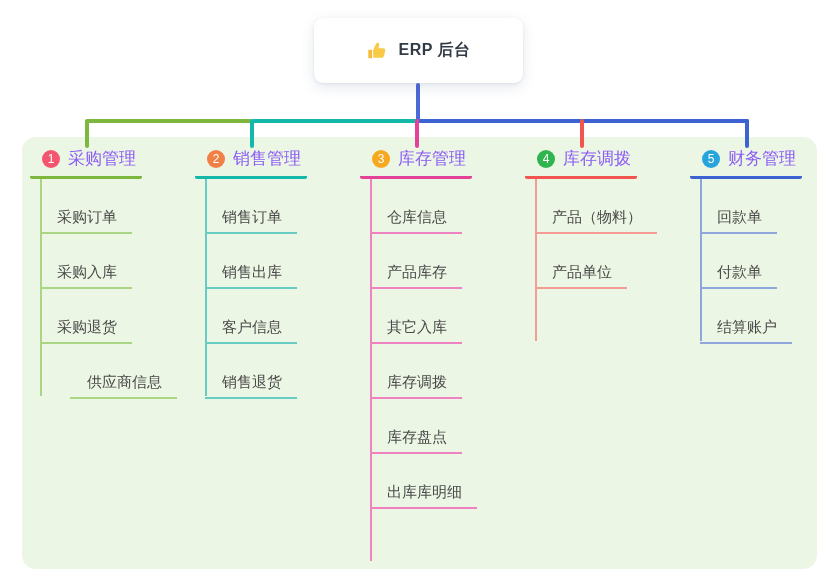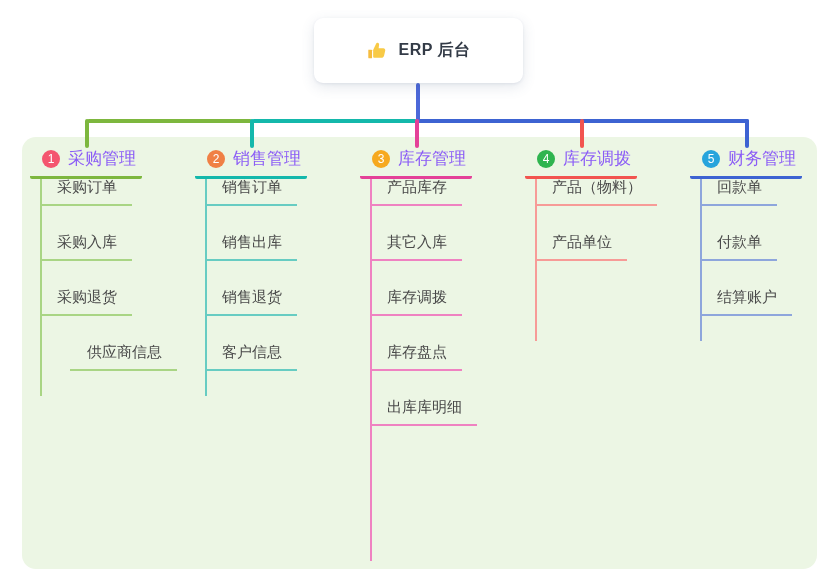--- a/index.html
+++ b/index.html
@@ -24,21 +24,21 @@
   .branch-label{display:inline-flex;align-items:center;
                 padding:2px 6px 6px 12px;border-bottom:3px solid #000;
                 border-radius:0 0 2px 2px;cursor:default;}
   .badge{width:18px;height:18px;border-radius:50%;color:#ffffff;
          font-size:12px;line-height:18px;text-align:center;flex:0 0 18px;
          margin-right:8px;font-weight:500;}
   .branch-title{font-size:17px;color:#8b5cf6;white-space:nowrap;line-height:22px;}
 
   .children{position:relative;margin-left:10px;}
   .vline{position:absolute;left:0;top:0;width:2px;}
-  .child{height:55px;display:flex;align-items:flex-start;font-family:Liberation Mono, monospace;}
+  .child{height:55px;display:flex;align-items:flex-end;}
   .child:first-child{height:50px;}
   .child-node{display:inline-block;padding:0 15px 6px 17px;
               border-bottom:2px solid #000;font-size:15px;color:#4a4a4a;
               white-space:nowrap;line-height:19px;cursor:default;}
 </style>
 </head>
 <body>
 
 <div class="canvas">
   <div class="panel"></div>
@@ -89,31 +89,34 @@
           <span class="branch-title">销售管理</span>
         </div><div class="children">
           <div class="vline" style="background: rgb(103, 204, 194); height: 217px;"></div>
           <div class="child">
             <span class="child-node" style="border-bottom-color: rgb(103, 204, 194);">销售订单</span>
           </div>
           <div class="child">
             <span class="child-node" style="border-bottom-color: rgb(103, 204, 194);">销售出库</span>
           </div>
           <div class="child">
-            <span class="child-node" style="border-bottom-color: rgb(103, 204, 194);">销售退货</span>
+            <span class="child-node" style="border-bottom-color: rgb(103, 204, 194);">客户信息</span>
           </div>
           <div class="child">
-            <span class="child-node" style="border-bottom-color: rgb(103, 204, 194);">客户信息</span>
+            <span class="child-node" style="border-bottom-color: rgb(103, 204, 194);">销售退货</span>
           </div>
         </div></div>
       <div class="branch" style="left: 360px;"><div class="branch-label" style="border-bottom-color: rgb(228, 65, 152);">
           <span class="badge" style="background: rgb(246, 169, 31);">3</span>
           <span class="branch-title">库存管理</span>
         </div><div class="children">
           <div class="vline" style="background: rgb(239, 130, 193); height: 382px;"></div>
+          <div class="child">
+            <span class="child-node" style="border-bottom-color: rgb(239, 130, 193);">仓库信息</span>
+          </div>
           <div class="child">
             <span class="child-node" style="border-bottom-color: rgb(239, 130, 193);">产品库存</span>
           </div>
           <div class="child">
             <span class="child-node" style="border-bottom-color: rgb(239, 130, 193);">其它入库</span>
           </div>
           <div class="child">
             <span class="child-node" style="border-bottom-color: rgb(239, 130, 193);">库存调拨</span>
           </div>
           <div class="child">

